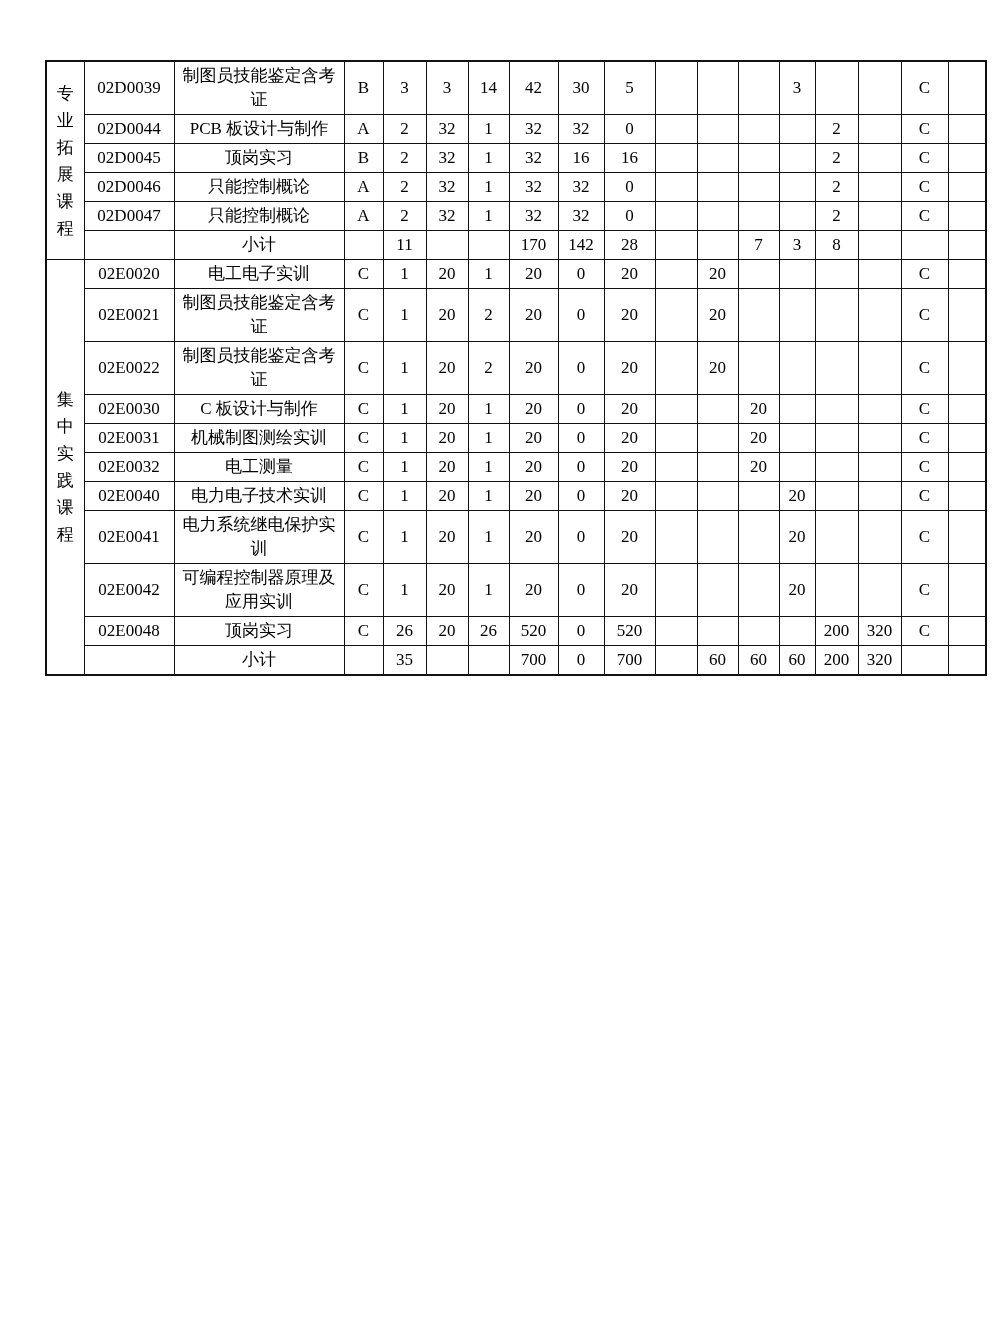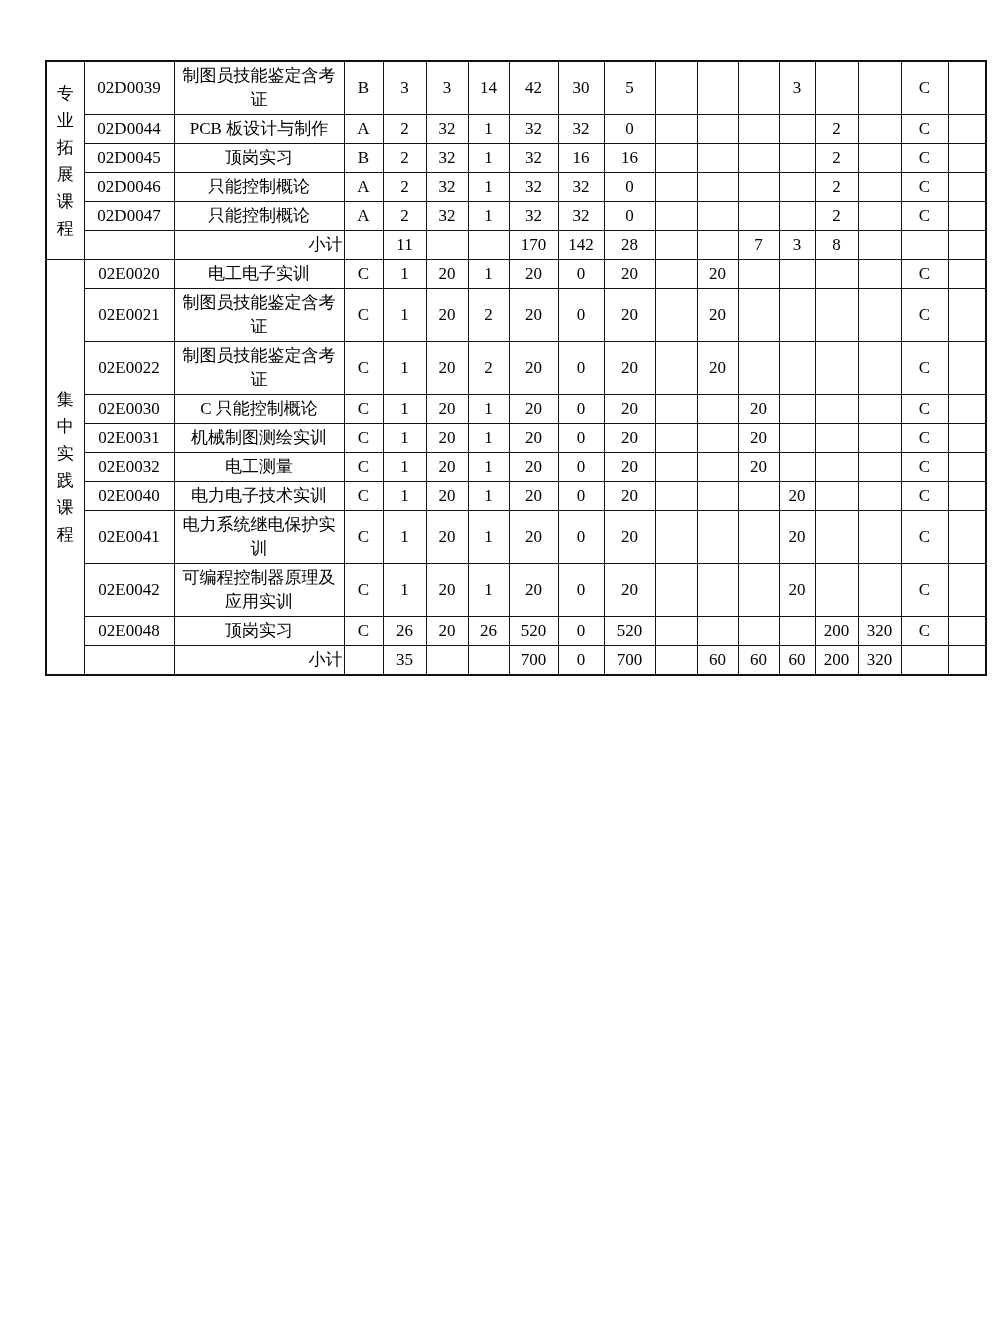--- a/index.html
+++ b/index.html
@@ -36,21 +36,21 @@
   td.cat-cell {
     padding:0;
   }
   .cat-stack {
     display:flex; flex-direction:column;
     align-items:center; justify-content:center;
     height:100%;
   }
   .cat-stack span { display:block; line-height:27px; font-size:17px; }
   tr.subtotal-row td { font-weight:normal; }
-  tr.subtotal-row td.label-cell { font-weight:normal; text-align:right; }
+  tr.subtotal-row td.label-cell { font-weight:normal; text-align:center; }
 </style>
 </head>
 <body>
 
 <div class="page">
   <table class="curriculum">
     <colgroup>
       <col style="width:38px">
         <col style="width:90px">
         <col style="width:170px">
@@ -257,21 +257,21 @@
           <td>20</td>
           <td></td>
           <td></td>
           <td></td>
           <td></td>
           <td>C</td>
           <td></td>
         </tr>
         <tr class="course-row">
           <td class="code-cell">02E0030</td>
-          <td class="name-cell">C 只能控制概论</td>
+          <td class="name-cell">C 板设计与制作</td>
           <td>C</td>
           <td>1</td>
           <td>20</td>
           <td>1</td>
           <td>20</td>
           <td>0</td>
           <td>20</td>
           <td></td>
           <td></td>
           <td>20</td>

